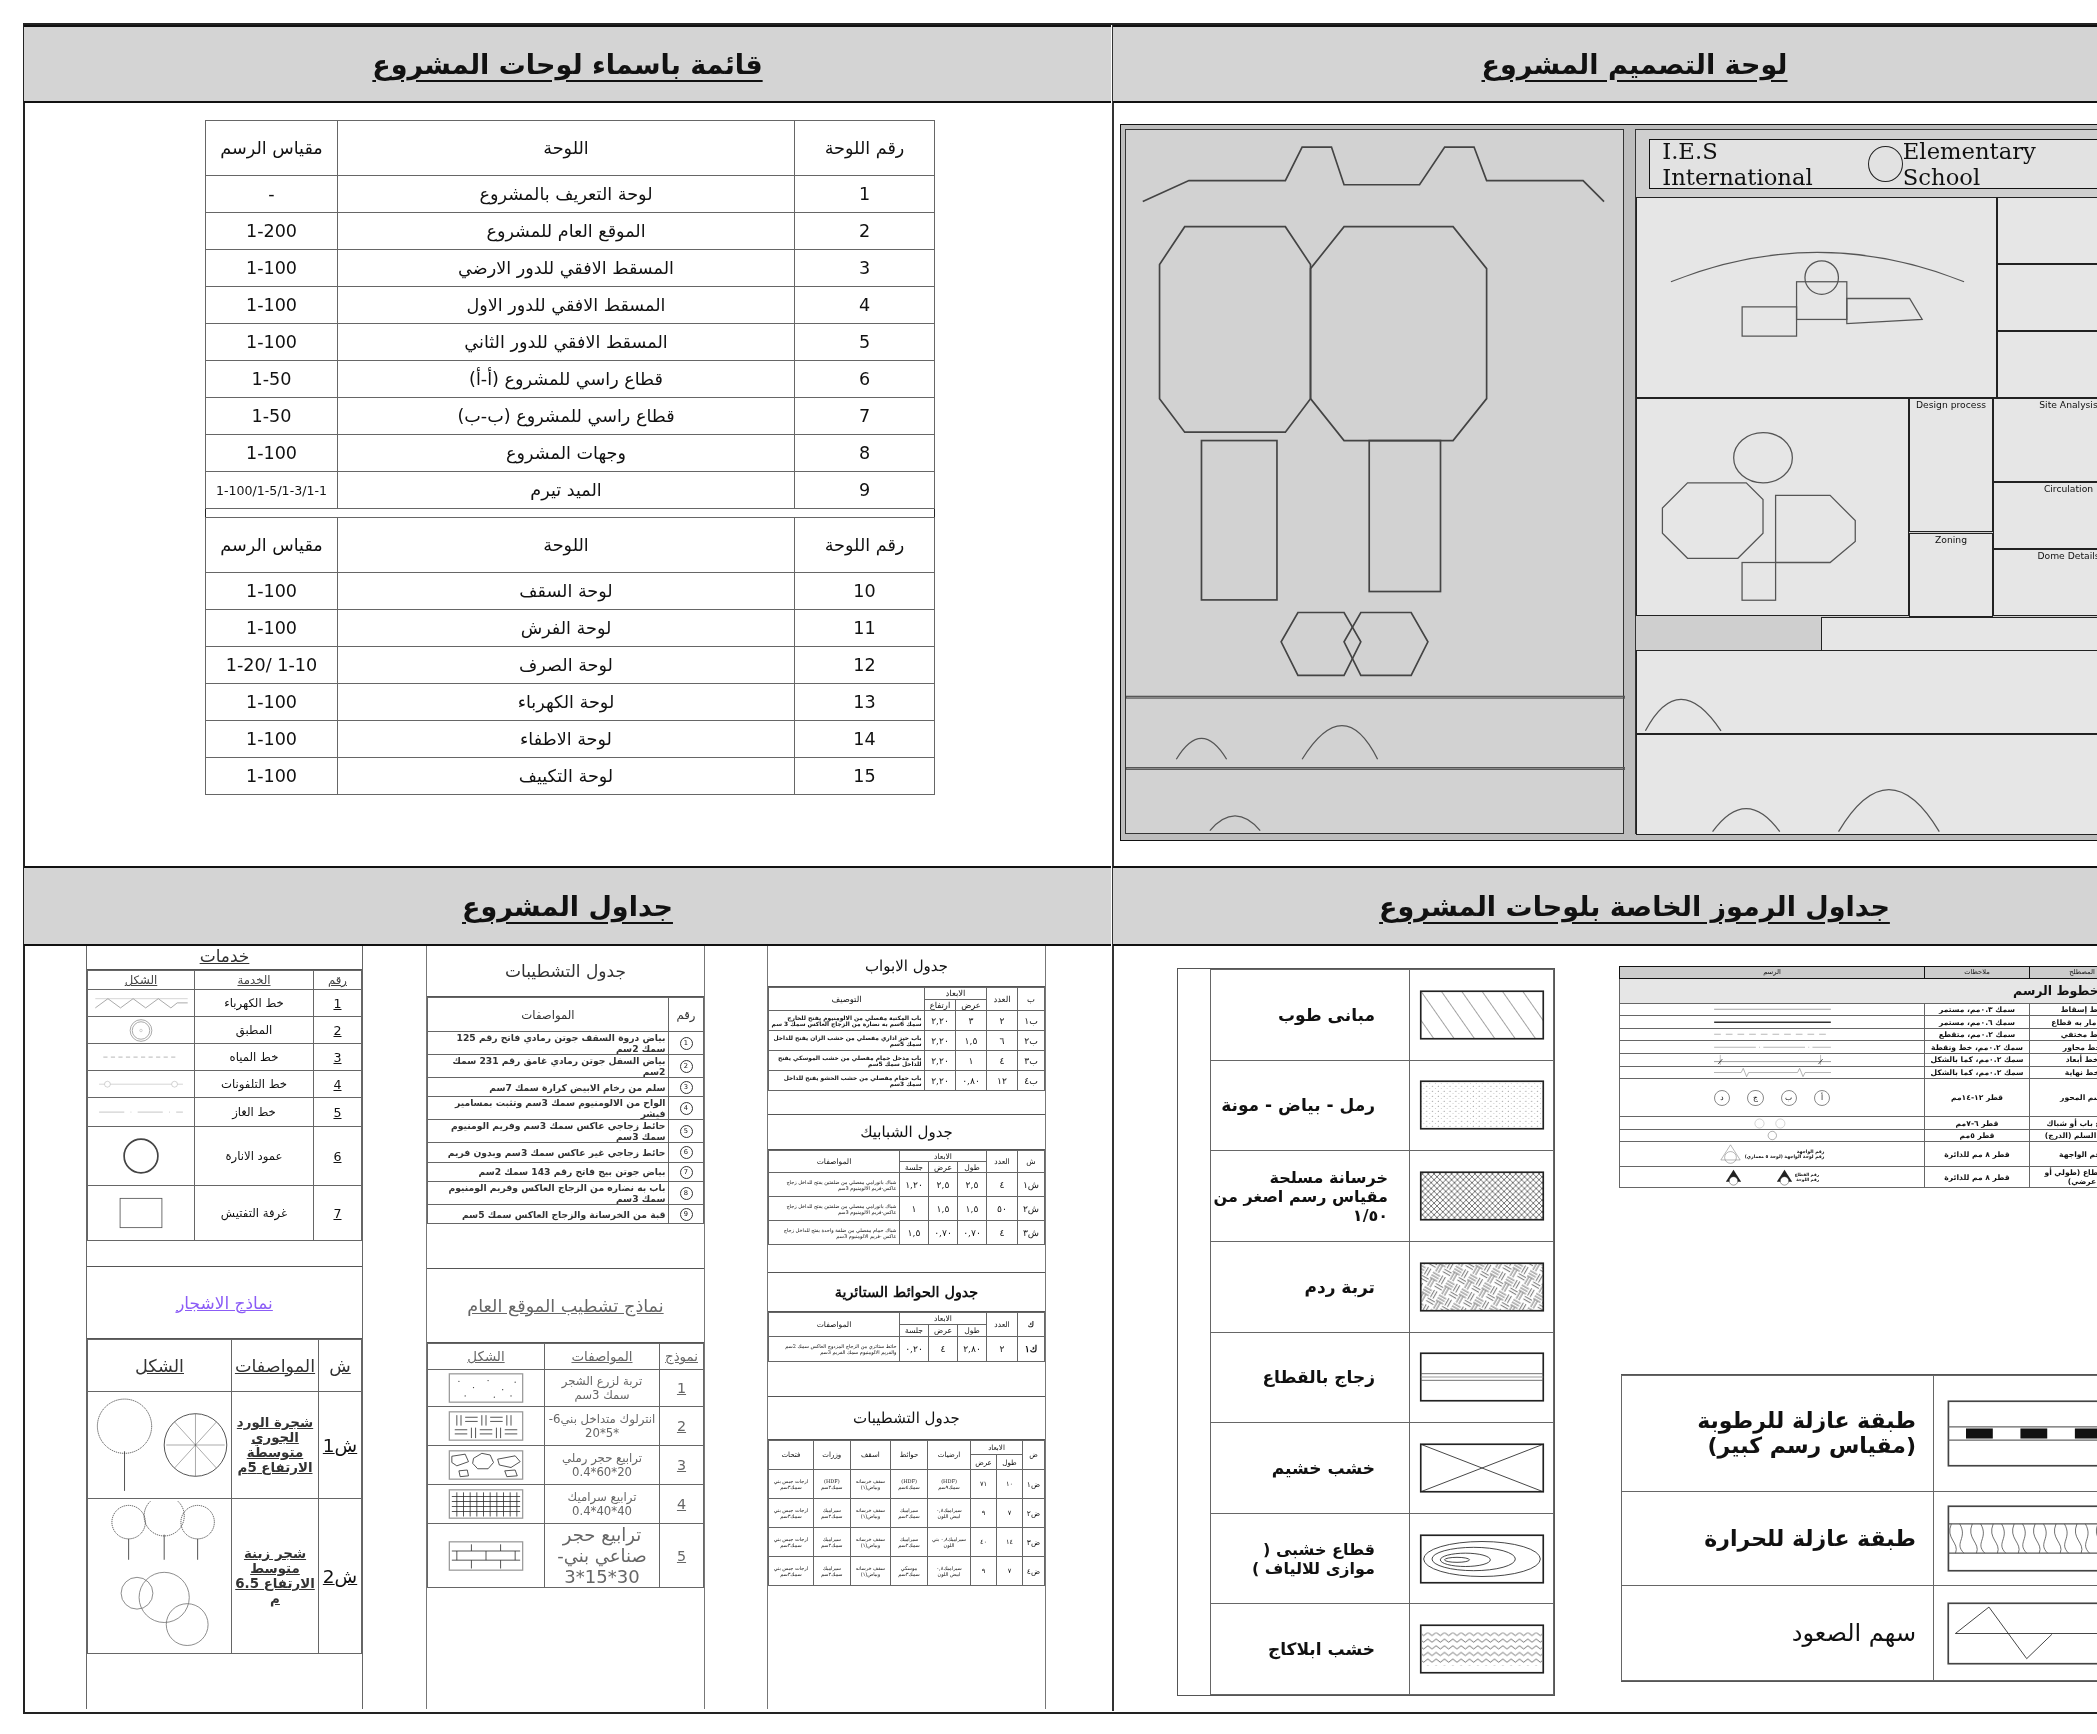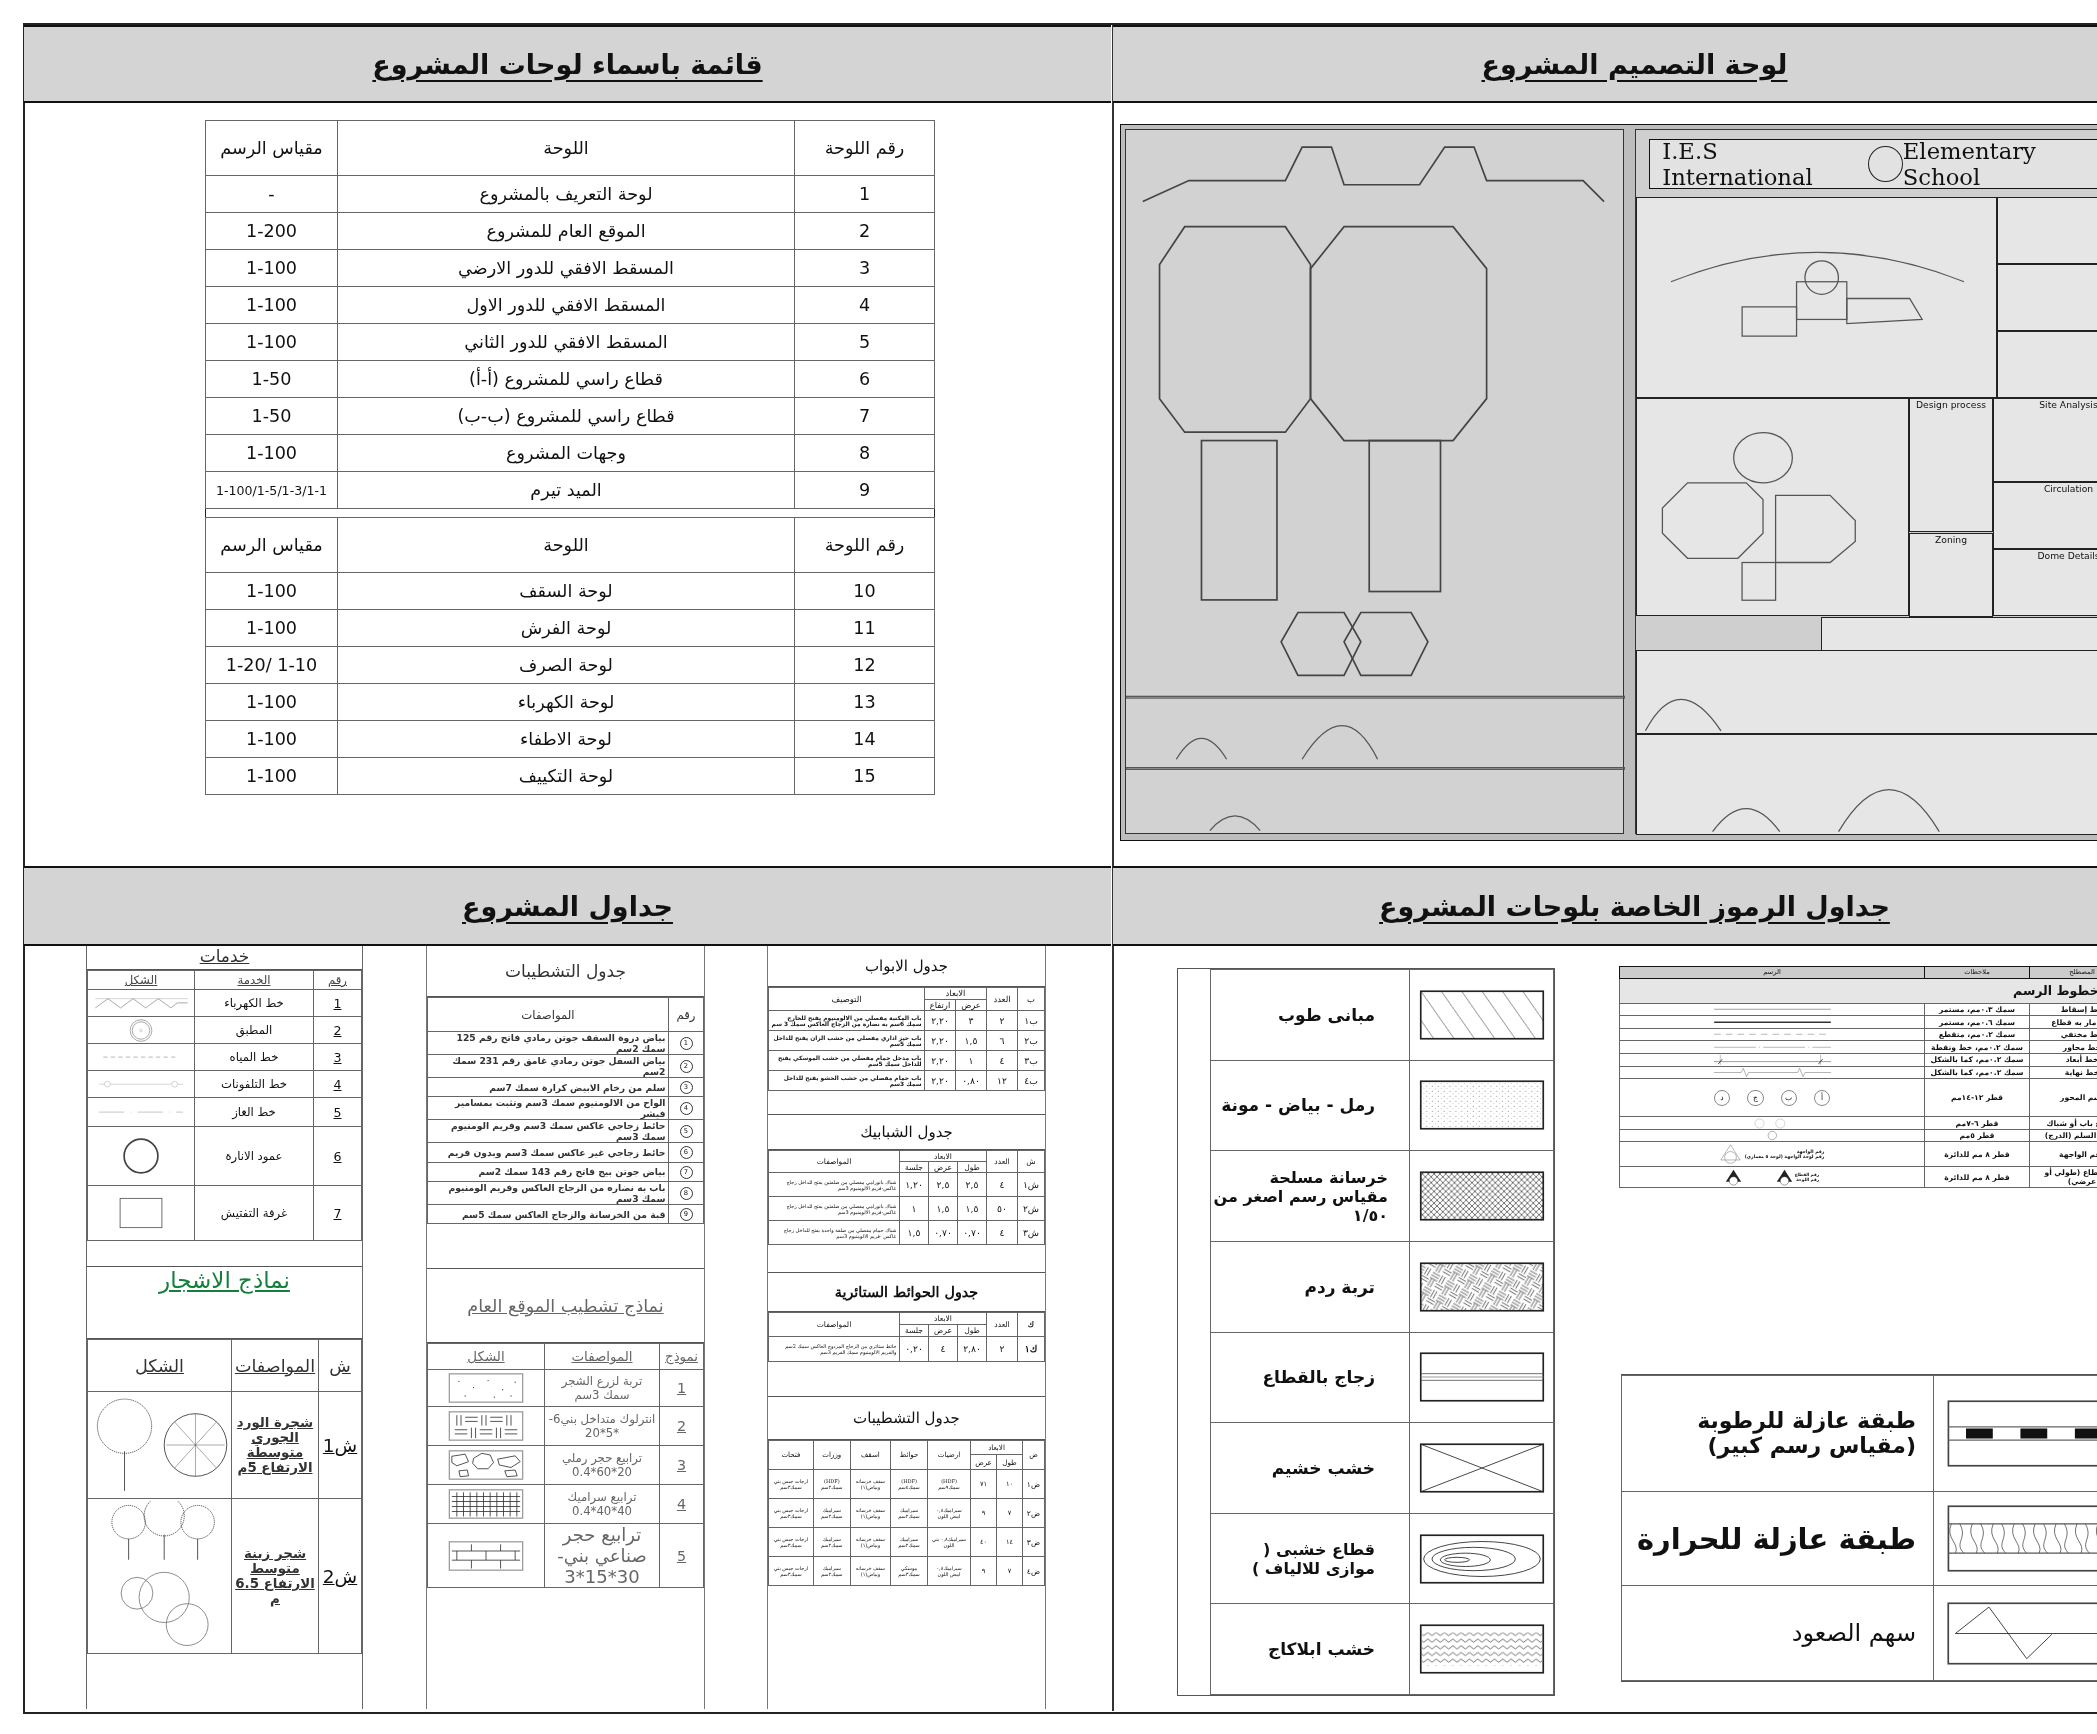--- a/index.html
+++ b/index.html
@@ -284,21 +284,21 @@
           <td style="font-size:11.7px">غرفة التفتيش</td>
           <td>
             <svg width="46" height="34" style="margin:auto" viewBox="0 0 110 80">
               <rect x="5" y="5" width="100" height="70" fill="none" stroke="#555" stroke-width="2"></rect>
             </svg>
           </td>
         </tr>
   </tbody>
     </table>
   <div style="height:25px;border-bottom:0.8px solid #555;"></div>
-  <div style="height:71px;display:flex;justify-content:center;font-size:23px;color:#15803d;border-bottom:0.8px solid #555;">
+  <div style="height:71px;display:flex;align-items:center;justify-content:center;font-size:17px;color:#8b5cf6;border-bottom:0.8px solid #555;">
       <span class="u">نماذج الاشجار</span>
     </div>
   <table style="width:100%;" class="rtl">
     <tbody>
         <tr style="height:52px;font-size:17.6px;color:#333;">
       <td style="width:46px" class="u">ش</td>
       <td style="width:84px" class="u">المواصفات</td>
       <td class="u">الشكل</td>
     </tr>
     <tr style="height:107px;">
@@ -981,21 +981,21 @@
         </tr>
     <tr style="height:31%">
           <td>
             <svg width="172" height="67" style="margin:auto" viewBox="0 0 410 160">
               <rect x="3" y="3" width="404" height="154" fill="#fff" stroke="#444" stroke-width="4"></rect>
               <line x1="3" y1="45" x2="407" y2="45" stroke="#555" stroke-width="3"></line>
               <line x1="3" y1="115" x2="407" y2="115" stroke="#555" stroke-width="3"></line>
               <path d="M10,45 C-5,80 30,90 20,115 M30,45 C50,80 15,90 40,115 M60,45 C45,80 80,90 70,115 M80,45 C100,80 65,90 90,115 M110,45 C95,80 130,90 120,115 M130,45 C150,80 115,90 140,115 M160,45 C145,80 180,90 170,115 M180,45 C200,80 165,90 190,115 M210,45 C195,80 230,90 220,115 M230,45 C250,80 215,90 240,115 M260,45 C245,80 280,90 270,115 M280,45 C300,80 265,90 290,115 M310,45 C295,80 330,90 320,115 M330,45 C350,80 315,90 340,115 M360,45 C345,80 380,90 370,115 M380,45 C400,80 365,90 390,115" fill="none" stroke="#555" stroke-width="2"></path>
             </svg>
           </td>
-          <td style="font-size:29px;font-weight:bold;text-align:right;padding-right:17px">طبقة عازلة للحرارة</td>
+          <td style="font-size:22px;font-weight:bold;text-align:right;padding-right:17px">طبقة عازلة للحرارة</td>
         </tr>
     <tr style="height:31%">
           <td>
             <svg width="172" height="63" style="margin:auto" viewBox="0 0 410 150">
               <rect x="3" y="3" width="404" height="144" fill="#fff" stroke="#444" stroke-width="4"></rect>
               <line x1="20" y1="75" x2="390" y2="75" stroke="#222" stroke-width="2"></line>
               <polyline points="20,75 100,12 190,135 250,77" fill="none" stroke="#222" stroke-width="2"></polyline>
               <line x1="360" y1="60" x2="390" y2="60" stroke="#222"></line>
               <line x1="360" y1="90" x2="390" y2="90" stroke="#222"></line>
             </svg>

